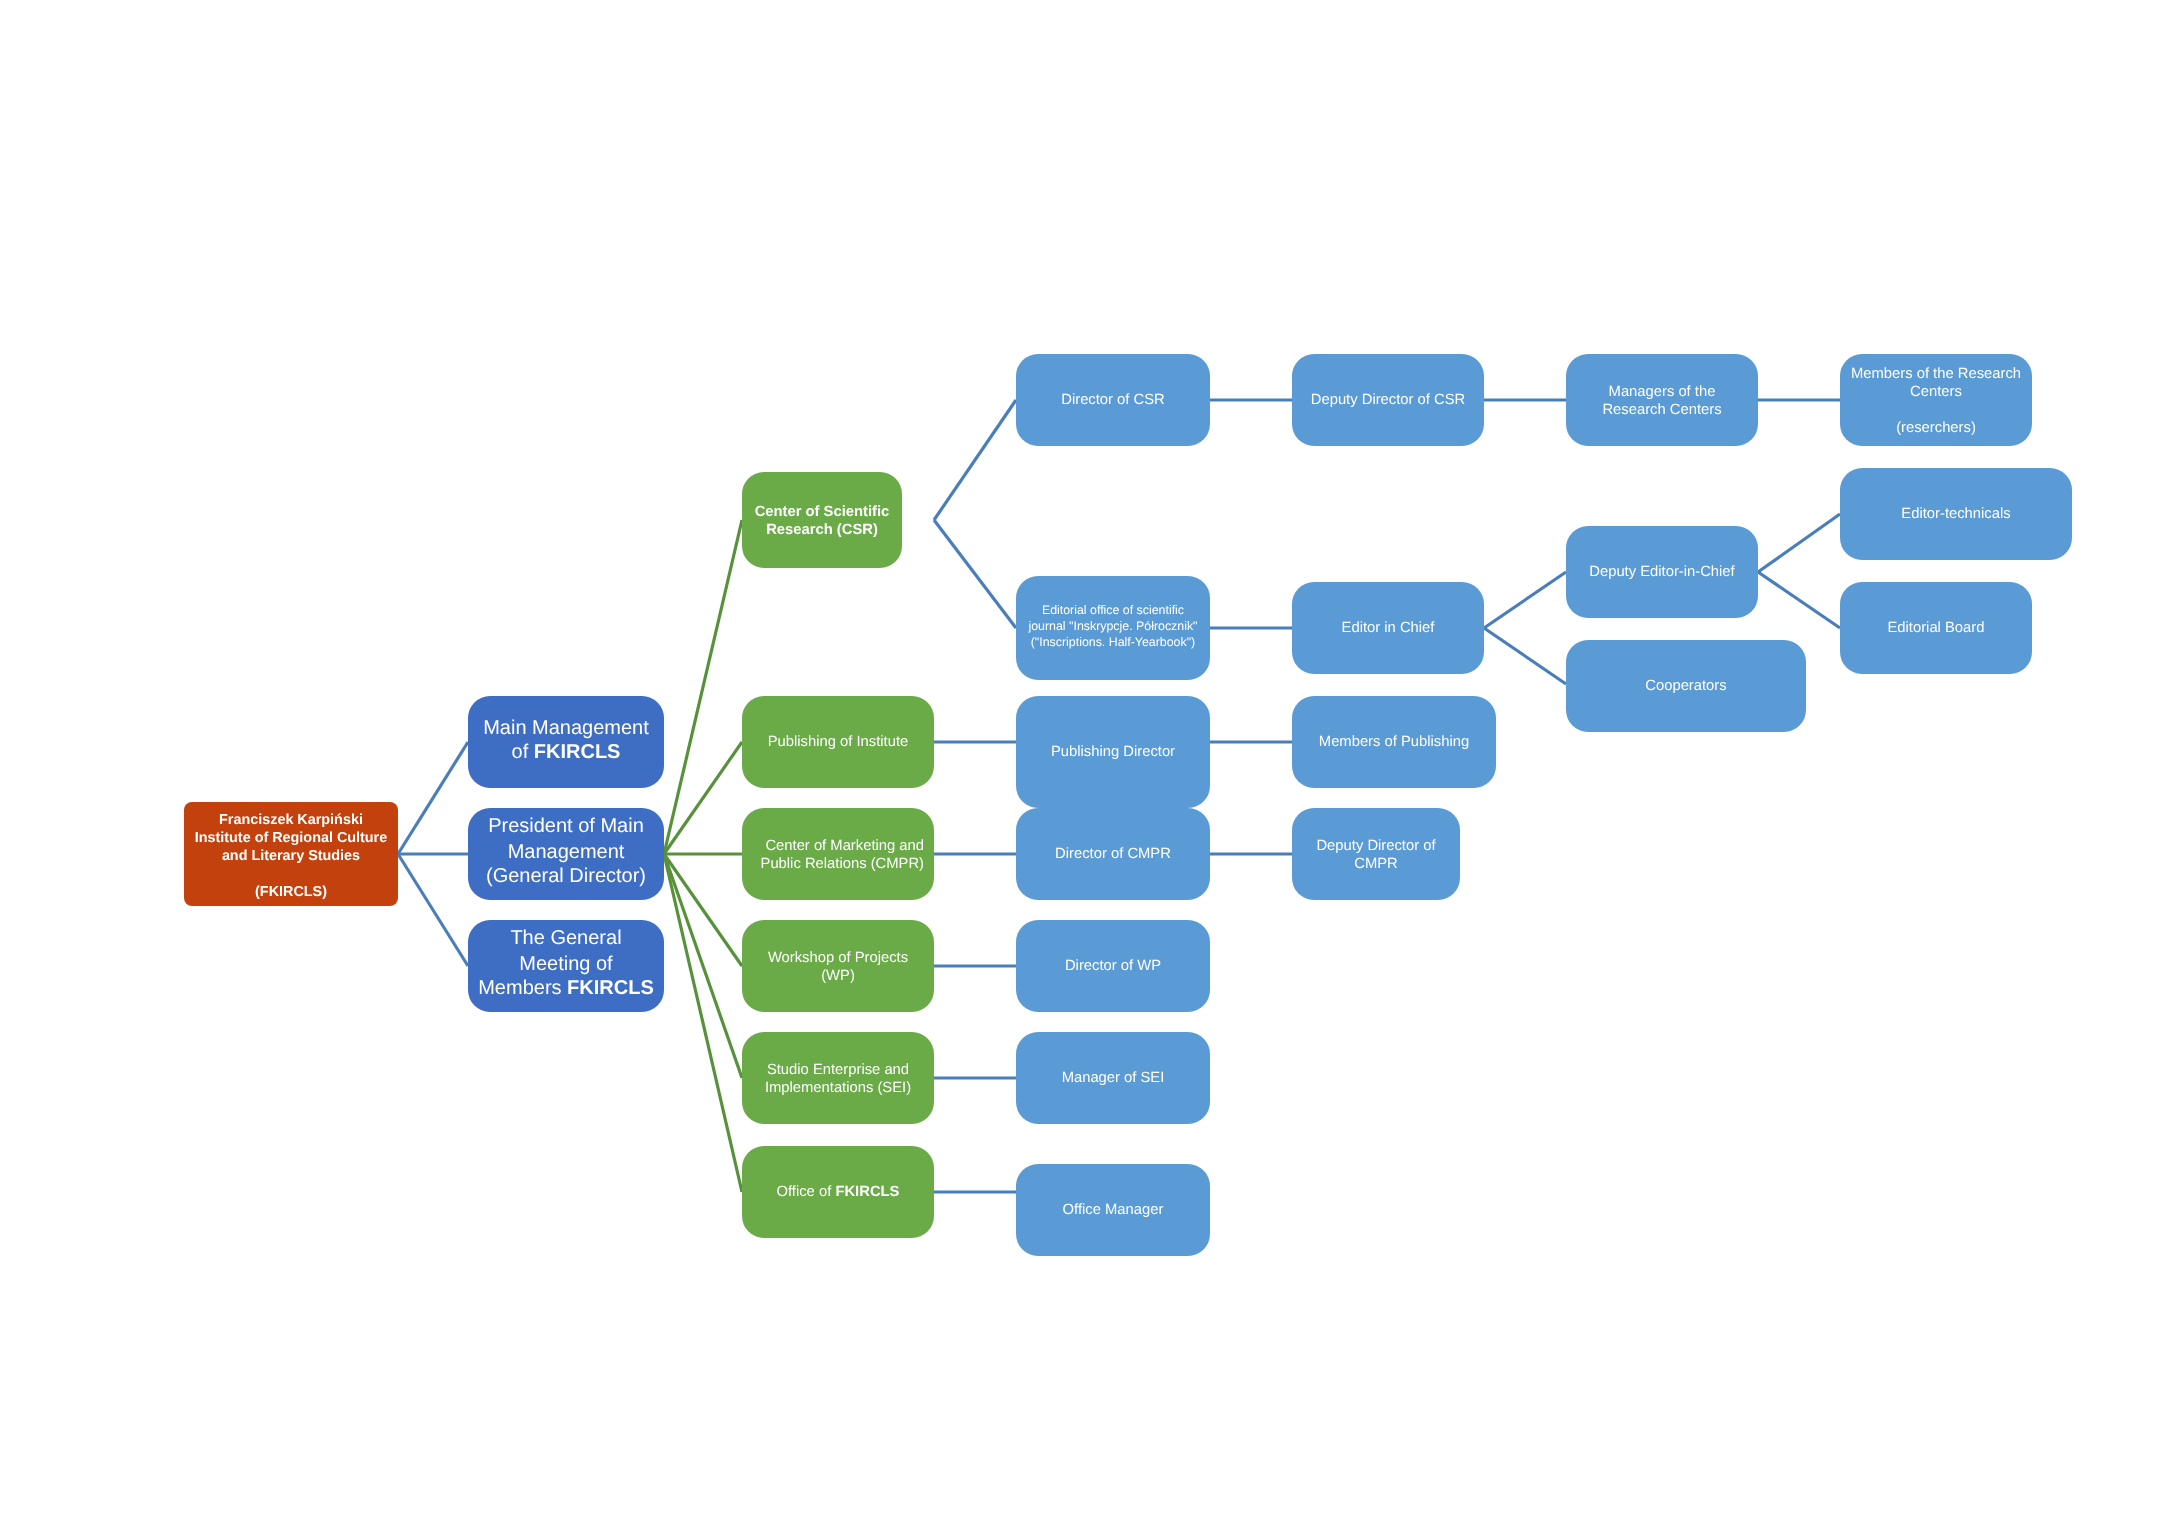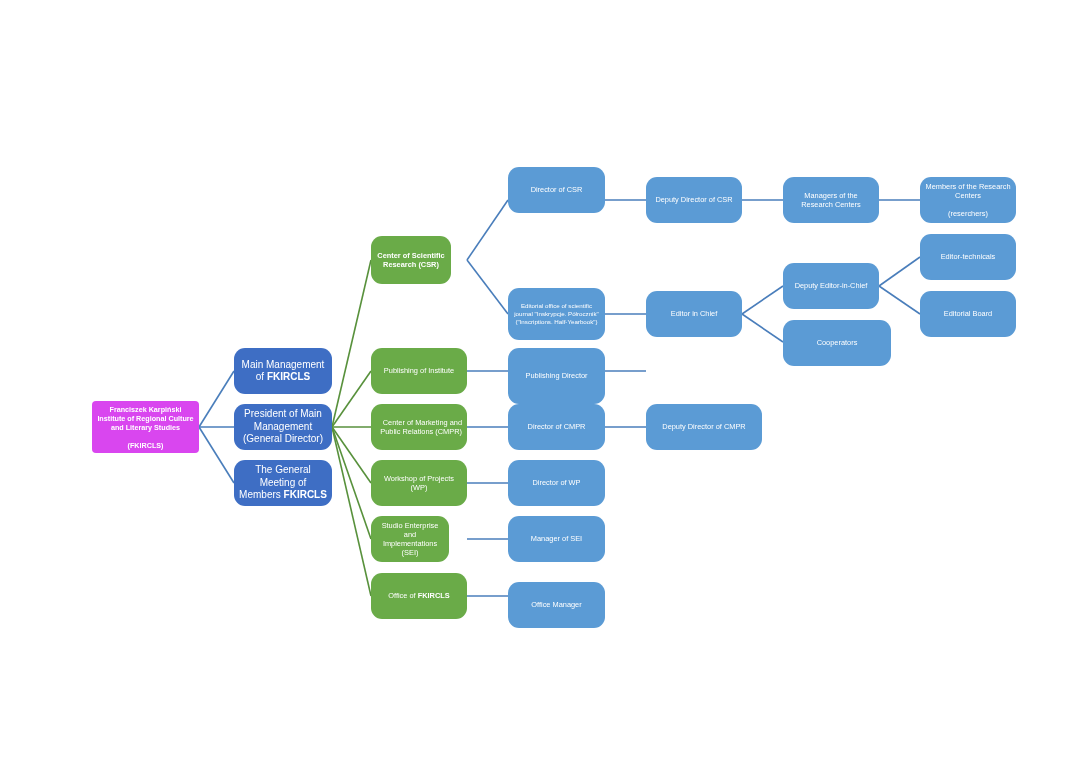--- a/index.html
+++ b/index.html
@@ -42,21 +42,21 @@
     line-height: 1.25;
     padding: 3px 5px;
     overflow: hidden;
   }
   .node .label {
     display: block;
     width: 100%;
     white-space: pre-line;
   }
   .node.root {
-    background: #d946ef;
+    background: #c2410c;
     color: #ffffff;
     font-weight: bold;
     font-size: 7.2px;
     border-radius: 4px;
   }
   .node.mgmt {
     background: #3e6ec4;
     font-size: 10px;
   }
   .node.dept {
@@ -144,28 +144,28 @@
   </div>
   <div class="node dept" style="left:371px; top:348px; width:96px; height:46px;">
     <span class="label">Publishing of Institute</span>
   </div>
   <div class="node dept" style="left:371px; top:404px; width:96px; height:46px;text-align:right;">
     <span class="label">Center of Marketing and Public Relations (CMPR)</span>
   </div>
   <div class="node dept" style="left:371px; top:460px; width:96px; height:46px;">
     <span class="label">Workshop of Projects (WP)</span>
   </div>
-  <div class="node dept" style="left:371px; top:516px; width:78px; height:46px;">
+  <div class="node dept" style="left:371px; top:516px; width:96px; height:46px;">
     <span class="label">Studio Enterprise and Implementations (SEI)</span>
   </div>
   <div class="node dept" style="left:371px; top:573px; width:96px; height:46px;">
     <span class="label">Office of <b>FKIRCLS</b></span>
   </div>
 
-  <div class="node role" style="left:508px; top:167px; width:97px; height:46px;">
+  <div class="node role" style="left:508px; top:177px; width:97px; height:46px;">
     <span class="label">Director of CSR</span>
   </div>
   <div class="node role" style="left:646px; top:177px; width:96px; height:46px;">
     <span class="label">Deputy Director of CSR</span>
   </div>
   <div class="node role" style="left:783px; top:177px; width:96px; height:46px;">
     <span class="label">Managers of the Research Centers</span>
   </div>
   <div class="node role" style="left:920px; top:177px; width:96px; height:46px;">
     <span class="label">Members of the Research Centers
@@ -175,38 +175,41 @@
 
   <div class="node role small" style="left:508px; top:288px; width:97px; height:52px;">
     <span class="label">Editorial office of  scientific journal "Inskrypcje. Półrocznik" ("Inscriptions. Half-Yearbook")</span>
   </div>
   <div class="node role" style="left:646px; top:291px; width:96px; height:46px;">
     <span class="label">Editor in Chief</span>
   </div>
   <div class="node role" style="left:783px; top:263px; width:96px; height:46px;">
     <span class="label">Deputy Editor-in-Chief</span>
   </div>
-  <div class="node role" style="left:783px; top:320px; width:108px; height:46px;">
+  <div class="node role" style="left:783px; top:320px; width:120px; height:46px;">
     <span class="label">Cooperators</span>
   </div>
-  <div class="node role" style="left:920px; top:234px; width:96px; height:46px;">
+  <div class="node role" style="left:920px; top:234px; width:116px; height:46px;">
     <span class="label">Editor-technicals</span>
   </div>
   <div class="node role" style="left:920px; top:291px; width:96px; height:46px;">
     <span class="label">Editorial Board</span>
   </div>
 
   <div class="node role" style="left:508px; top:348px; width:97px; height:56px;">
     <span class="label">Publishing Director</span>
   </div>
+  <div class="node role" style="left:646px; top:348px; width:102px; height:46px;">
+    <span class="label">Members of Publishing</span>
+  </div>
 
   <div class="node role" style="left:508px; top:404px; width:97px; height:46px;">
     <span class="label">Director of CMPR</span>
   </div>
-  <div class="node role" style="left:646px; top:404px; width:116px; height:46px;">
+  <div class="node role" style="left:646px; top:404px; width:84px; height:46px;">
     <span class="label">Deputy Director of CMPR</span>
   </div>
 
   <div class="node role" style="left:508px; top:460px; width:97px; height:46px;">
     <span class="label">Director of WP</span>
   </div>
   <div class="node role" style="left:508px; top:516px; width:97px; height:46px;">
     <span class="label">Manager of SEI</span>
   </div>
   <div class="node role" style="left:508px; top:582px; width:97px; height:46px;">

